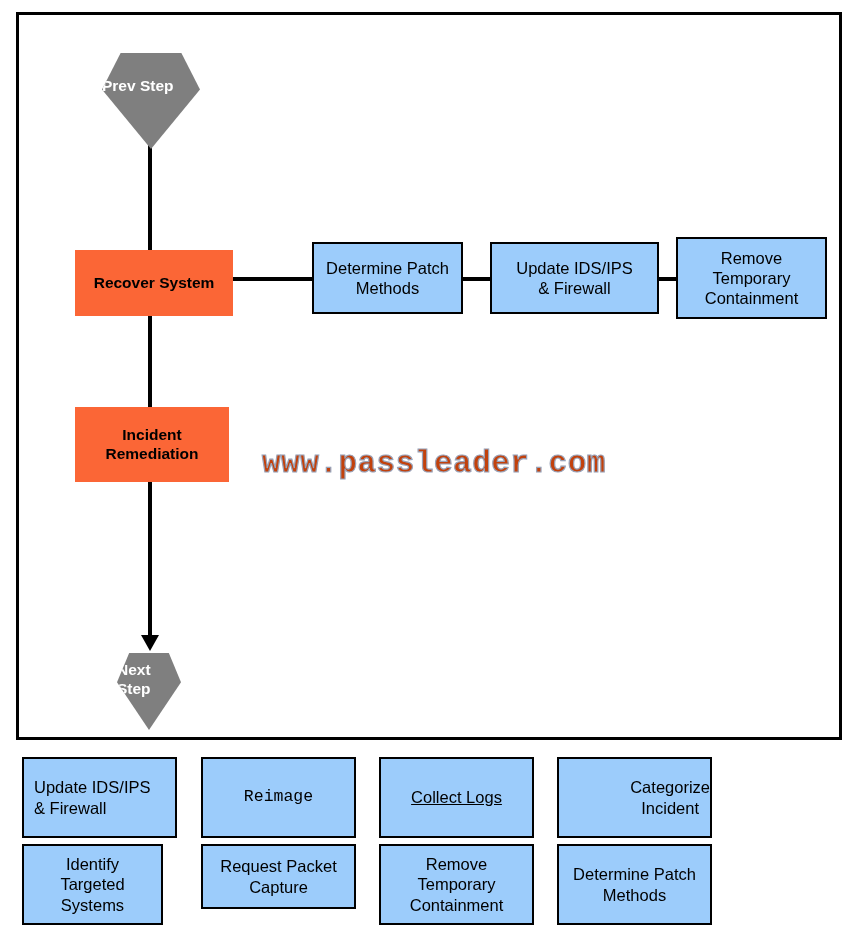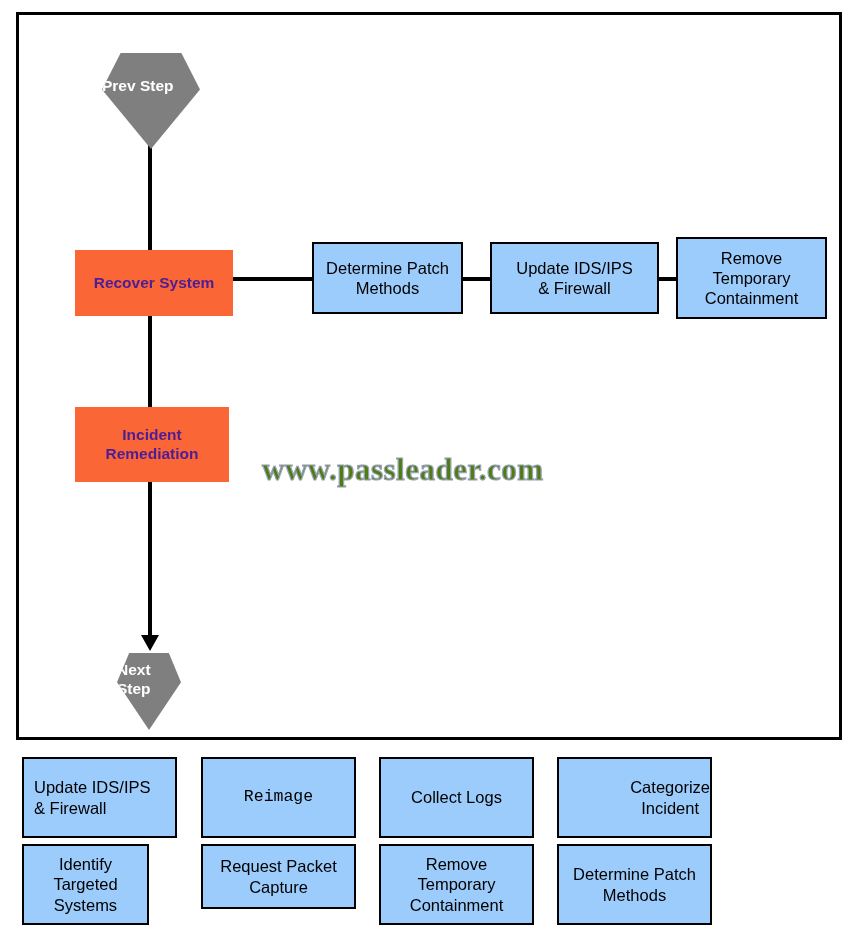--- a/index.html
+++ b/index.html
@@ -45,21 +45,21 @@
     background: #9CCCFB;
     border: 2px solid #000000;
     color: #000000;
     font-size: 16.5px;
     font-weight: 400;
   }
 
   .node-orange {
     background: #FB6636;
     border: none;
-    color: #4c1d95;
+    color: #000000;
     font-size: 15.5px;
     font-weight: bold;
   }
 
   
   .pentagon {
     position: absolute;
     background: #7F7F7F;
     -webkit-clip-path: polygon(50% 100%, 0% 38%, 19% 0%, 81% 0%, 100% 38%);
     clip-path: polygon(50% 100%, 0% 38%, 19% 0%, 81% 0%, 100% 38%);
@@ -96,31 +96,30 @@
     border-right: 9px solid transparent;
     border-top: 16px solid #000000;
     z-index: 2;
   }
 
   
   #watermark {
     position: absolute;
     left: 262px;
     top: 446px;
-    font-family: Liberation Serif, serif;
+    font-family: Liberation Mono, monospace;
     font-size: 31px;
     font-weight: bold;
     letter-spacing: 0.5px;
-    color: #4d7c0f;
+    color: #c2410c;
     -webkit-text-stroke: 1.2px #9aa3b8;
     text-shadow: 0 0 1px #c5ccdd;
     z-index: 2;
     user-select: none;
     white-space: nowrap;
-    margin-top: 6px;
   }
 
   
   #answer-bank {
     position: absolute;
     left: 0;
     top: 752px;
     width: 855px;
     height: 185px;
   }
@@ -202,29 +201,29 @@
 
 <div id="answer-bank">
 
   <div class="bank-cell align-left" style="left:22px; top:5px; width:155px; height:81px;">
     <span>Update IDS/IPS
 &amp; Firewall</span>
   </div>
   <div class="bank-cell" style="left:201px; top:5px; width:155px; height:81px;font-family:Liberation Mono, monospace;">
     <span>Reimage</span>
   </div>
-  <div class="bank-cell" style="left:379px; top:5px; width:155px; height:81px;">
+  <div class="bank-cell" style="left:379px; top:5px; width:155px; height:81px;text-decoration:underline;">
     <span>Collect Logs</span>
   </div>
   <div class="bank-cell" style="left:557px; top:5px; width:155px; height:81px;justify-content:flex-end;">
     <span>Categorize
 Incident</span>
   </div>
 
-  <div class="bank-cell" style="left:22px; top:92px; width:127px; height:81px;">
+  <div class="bank-cell" style="left:22px; top:92px; width:141px; height:81px;">
     <span>Identify
 Targeted
 Systems</span>
   </div>
   <div class="bank-cell" style="left:201px; top:92px; width:155px; height:65px;">
     <span>Request Packet
 Capture</span>
   </div>
   <div class="bank-cell" style="left:379px; top:92px; width:155px; height:81px;">
     <span>Remove

